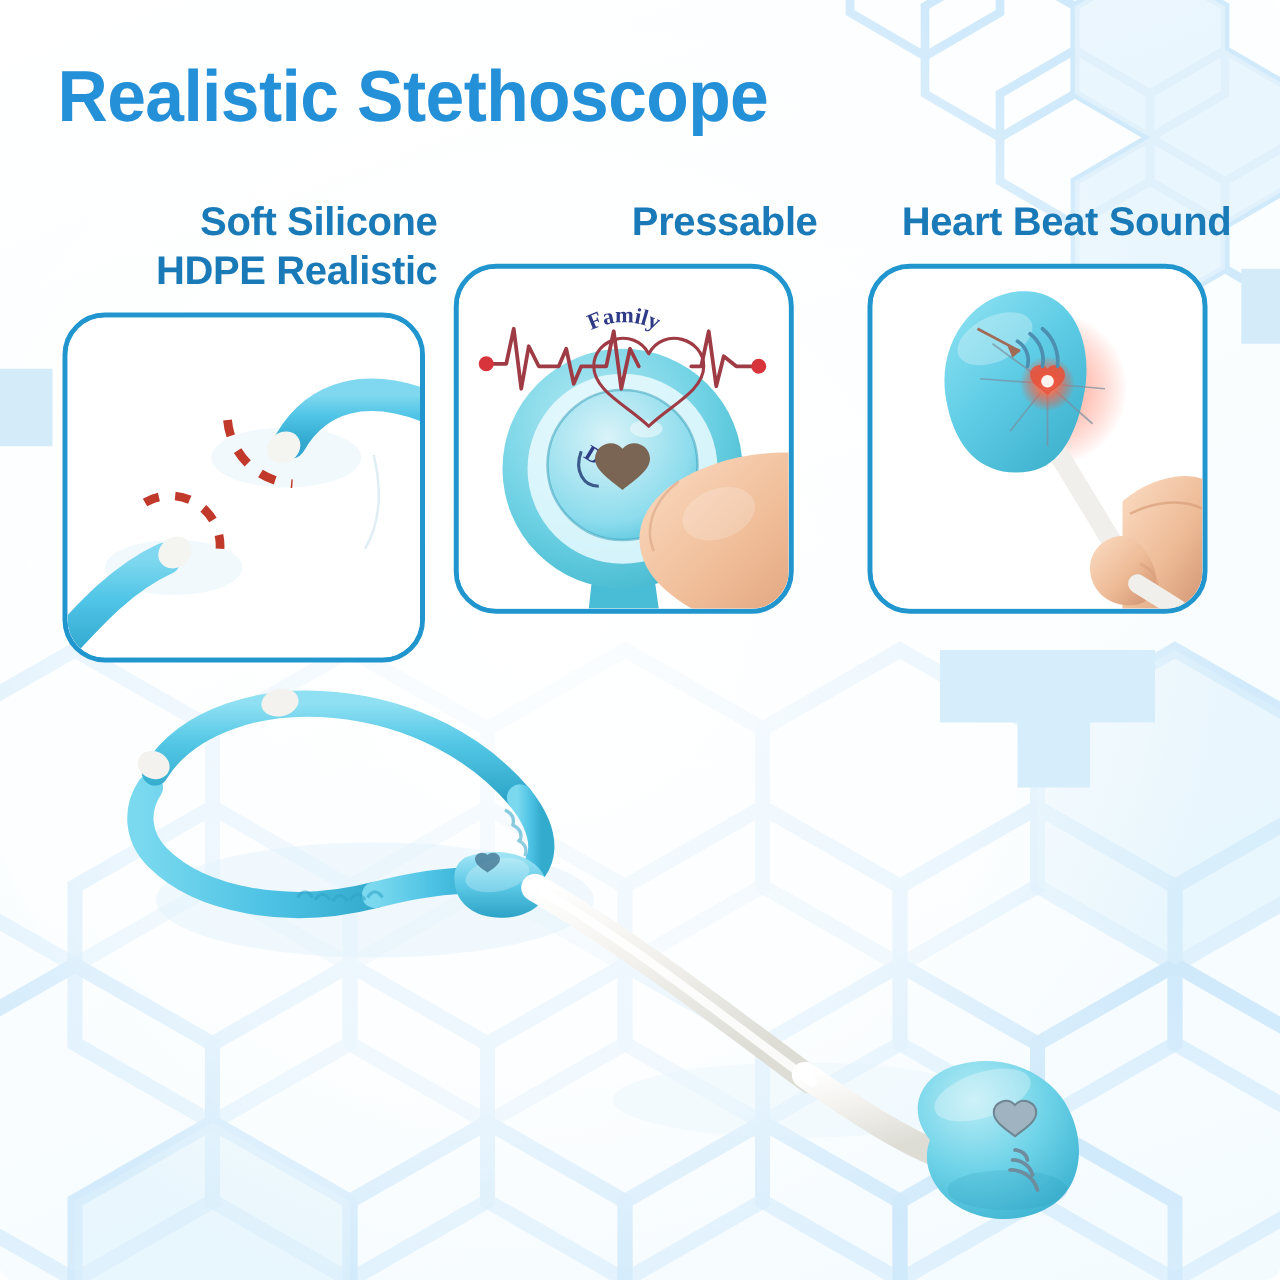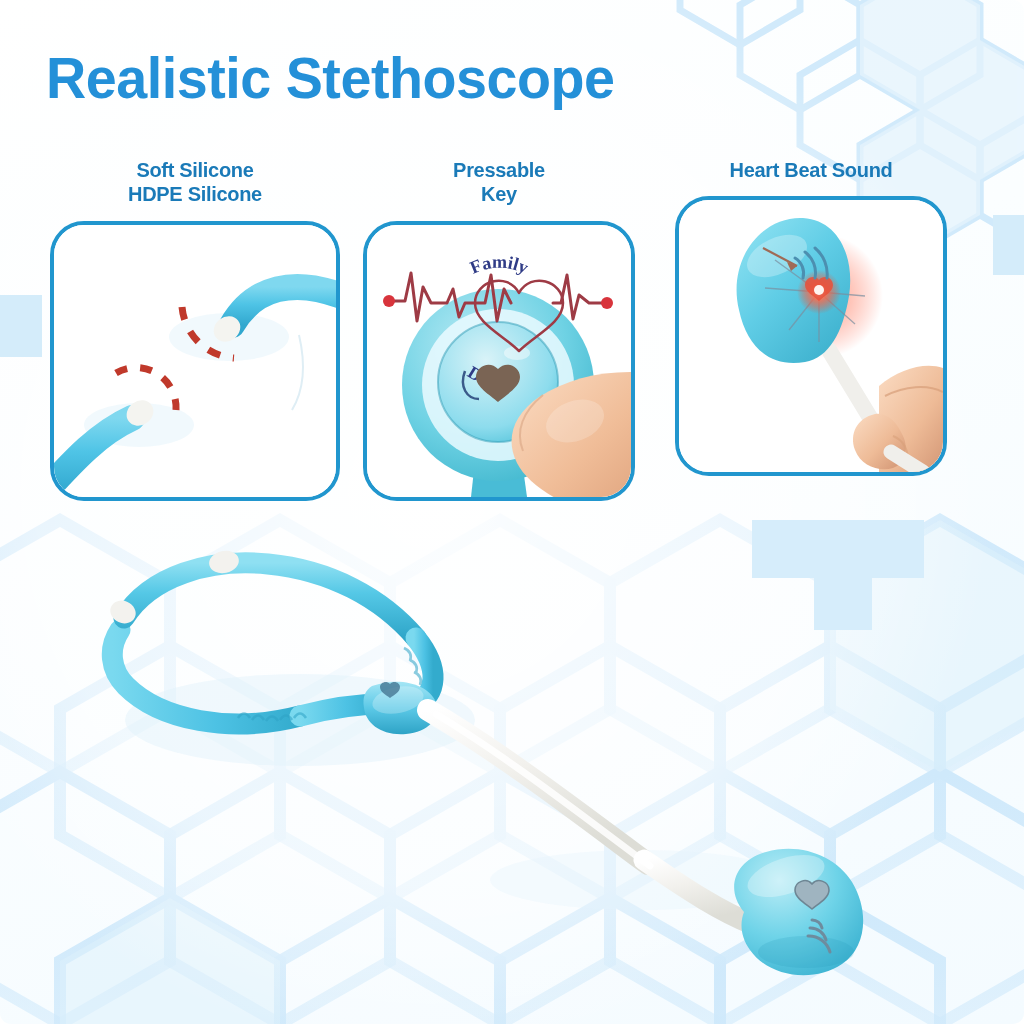--- a/index.html
+++ b/index.html
@@ -80,26 +80,26 @@
     left: 0; top: 158px;
     width: 1024px;
     display: flex;
   }
   .feature-col {
     position: absolute;
     width: 310px;
   }
   #feature-col-1 { left: 40px; }
   #feature-col-2 { left: 344px; }
-  #feature-col-3 { left: 656px; }
+  #feature-col-3 { left: 675px; }
 
   .feature-caption {
-    text-align: center;
+    text-align: right;
     color: #1a7ab8;
-    font-size: 20px;
+    font-size: 32px;
     font-weight: bold;
     line-height: 1.22;
     letter-spacing: -0.3px;
     white-space: nowrap;
   }
   .feature-caption .line { display: block; }
 
   .panel {
     position: relative;
     margin: 14px auto 0 auto;
@@ -199,21 +199,21 @@
     </div>
   </div>
 
   <div class="title">Realistic Stethoscope</div>
 
   <div class="features">
 
     <div class="feature-col" id="feature-col-1">
       <div class="feature-caption">
         <span class="line">Soft Silicone</span>
-        <span class="line">HDPE Silicone</span>
+        <span class="line">HDPE Realistic</span>
       </div>
       <div class="panel">
         <svg class="panel-svg" viewBox="0 0 282 272">
           <defs>
             <linearGradient id="tubeG1" x1="0" y1="0" x2="0" y2="1">
               <stop offset="0%" stop-color="#7fd8ef"></stop>
               <stop offset="45%" stop-color="#4fc4e6"></stop>
               <stop offset="100%" stop-color="#32a8cf"></stop>
             </linearGradient>
           </defs>
@@ -232,21 +232,20 @@
           <path d="M 62 148 A 40 40 0 0 1 122 185" stroke="#c0392b" stroke-width="7" fill="none" stroke-dasharray="12 13" stroke-linecap="butt"></path>
 
           <path d="M 245 110 C 252 140 250 165 238 185" stroke="#dfeef5" stroke-width="2" fill="none"></path>
         </svg>
       </div>
     </div>
 
     <div class="feature-col" id="feature-col-2">
       <div class="feature-caption">
         <span class="line">Pressable</span>
-        <span class="line">Key</span>
       </div>
       <div class="panel">
         <svg class="panel-svg" viewBox="0 0 264 272">
           <defs>
             <radialGradient id="chestG" cx="0.38" cy="0.3" r="0.85">
               <stop offset="0%" stop-color="#b7eaf4"></stop>
               <stop offset="55%" stop-color="#6fd2e4"></stop>
               <stop offset="100%" stop-color="#37b1c9"></stop>
             </radialGradient>
             <radialGradient id="innerG" cx="0.4" cy="0.32" r="0.8">

